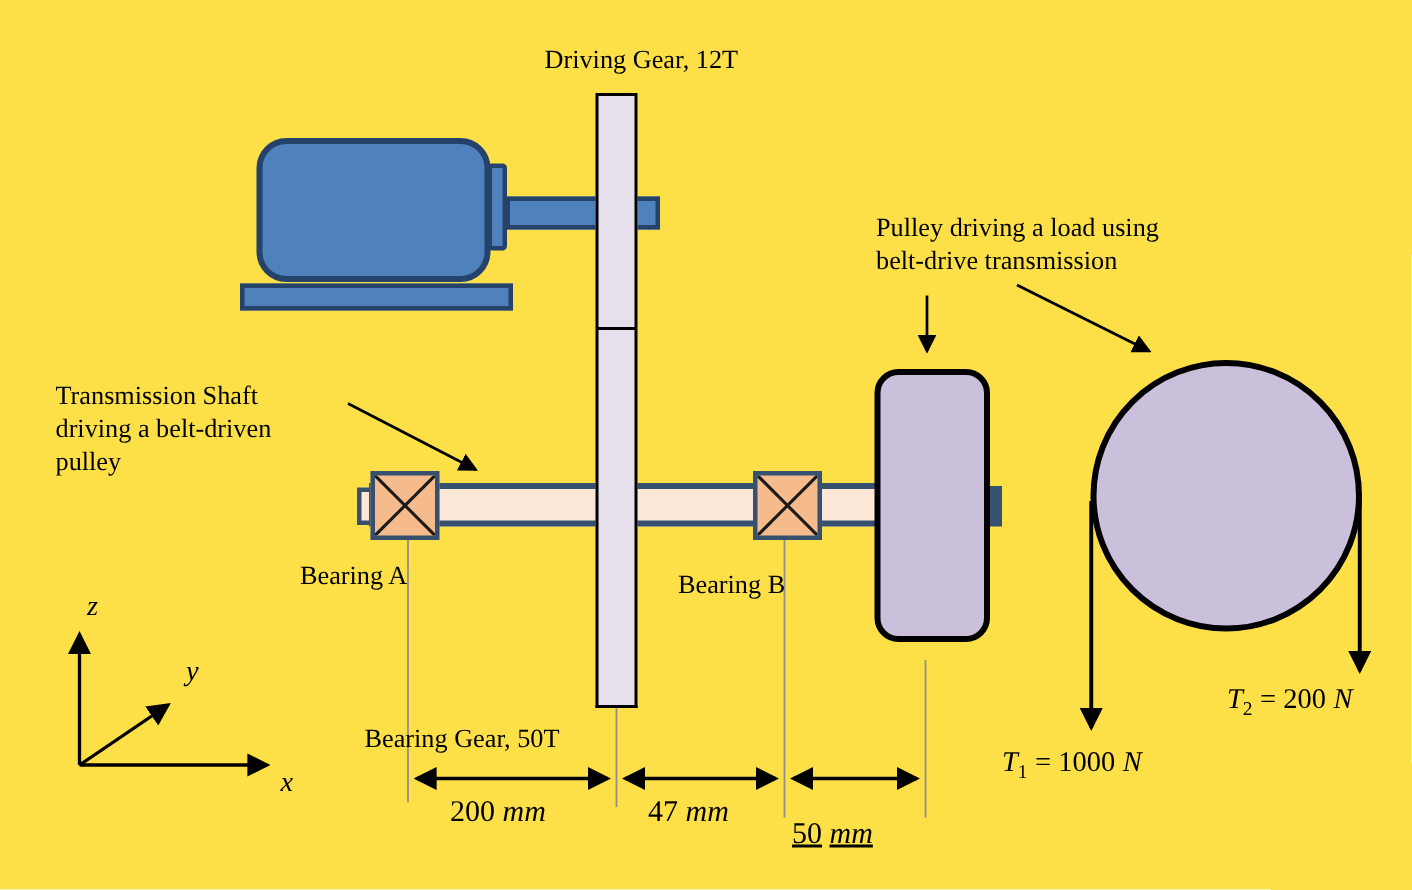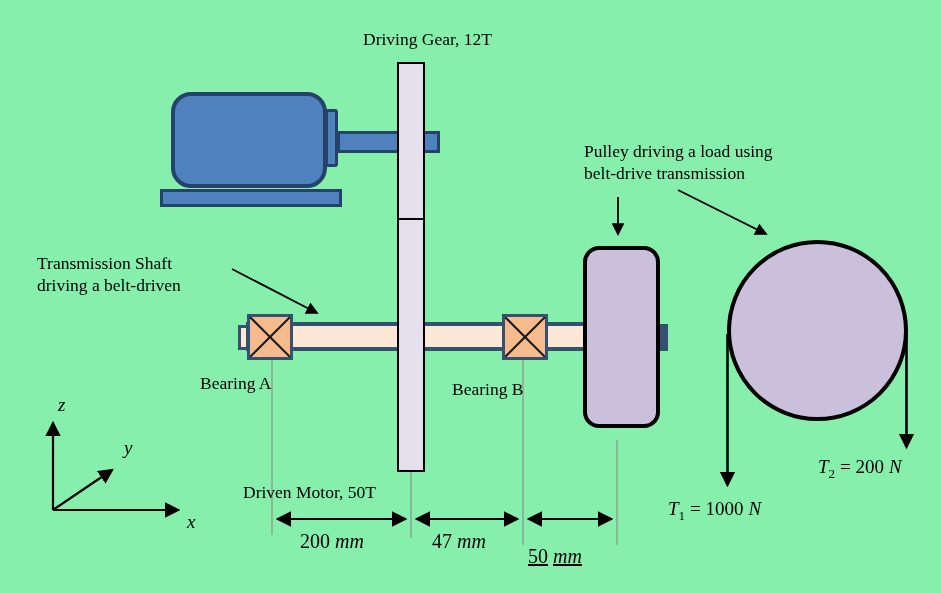--- a/index.html
+++ b/index.html
@@ -1,17 +1,17 @@
 <!DOCTYPE html>
 <html style="--motor-fill: #4f81bd; --motor-border: #25426b; --motor-text: #17365d; --shaft-fill: #fde8d8; --shaft-border: #35516f; --bearing-fill: #f5bb8c; --gear-fill: #e5e0ec; --pulley-fill: #cbc0db; --guide-line: #909090; --ink: #000000;"><head>
 <meta charset="utf-8">
 <style>
   html,body{margin:0;padding:0;background:#fff;}
   #canvas{
-    position:relative;width:941px;height:593px;background:#86efac;overflow:hidden;
+    position:relative;width:941px;height:593px;background:#fde047;overflow:hidden;
     font-family:"Liberation Serif","DejaVu Serif",serif;color:#000;
   }
   .abs{position:absolute;box-sizing:border-box;}
   
   .motor-part{background:var(--motor-fill);border:3px solid var(--motor-border);}
   #motor-body{left:171px;top:92px;width:156px;height:96px;border-radius:20px;border-width:4px;}
   #motor-coupling{left:325px;top:109px;width:13px;height:58px;border-radius:3px;}
   #motor-base{left:160px;top:189px;width:182px;height:18px;}
   #motor-shaft{left:337px;top:131px;width:103px;height:22px;}
   #driving-gear{left:397px;top:62px;width:28px;height:158px;background:var(--gear-fill);border:2.5px solid #000;}
@@ -125,30 +125,31 @@
       <line x1="53" y1="510" x2="178" y2="510" marker-end="url(#ah)"></line>
     </g>
   </svg>
 
   <div class="lbl" id="driving-gear-label">Driving Gear, 12T</div>
 
 
   <div class="lbl" id="shaft-note">
     <span class="line2">Transmission Shaft</span>
     <span class="line2">driving a belt-driven</span>
+    <span class="line2">pulley</span>
   </div>
 
   <div class="lbl" id="pulley-note">
     <span class="line2">Pulley driving a load using</span>
     <span class="line2">belt-drive transmission</span>
   </div>
 
   <div class="lbl" id="bearing-a-label">Bearing A</div>
   <div class="lbl" id="bearing-b-label">Bearing B</div>
-  <div class="lbl" id="driven-gear-label">Driven Motor, 50T</div>
+  <div class="lbl" id="driven-gear-label">Bearing Gear, 50T</div>
 
   <div class="lbl dim" id="dim-100">
     <span>200</span><i class="u">mm</i>
   </div>
   <div class="lbl dim" id="dim-75">
     <span>47</span><i class="u">mm</i>
   </div>
   <div class="lbl dim" id="dim-50">
     <span>50</span><i class="u">mm</i>
   </div>

